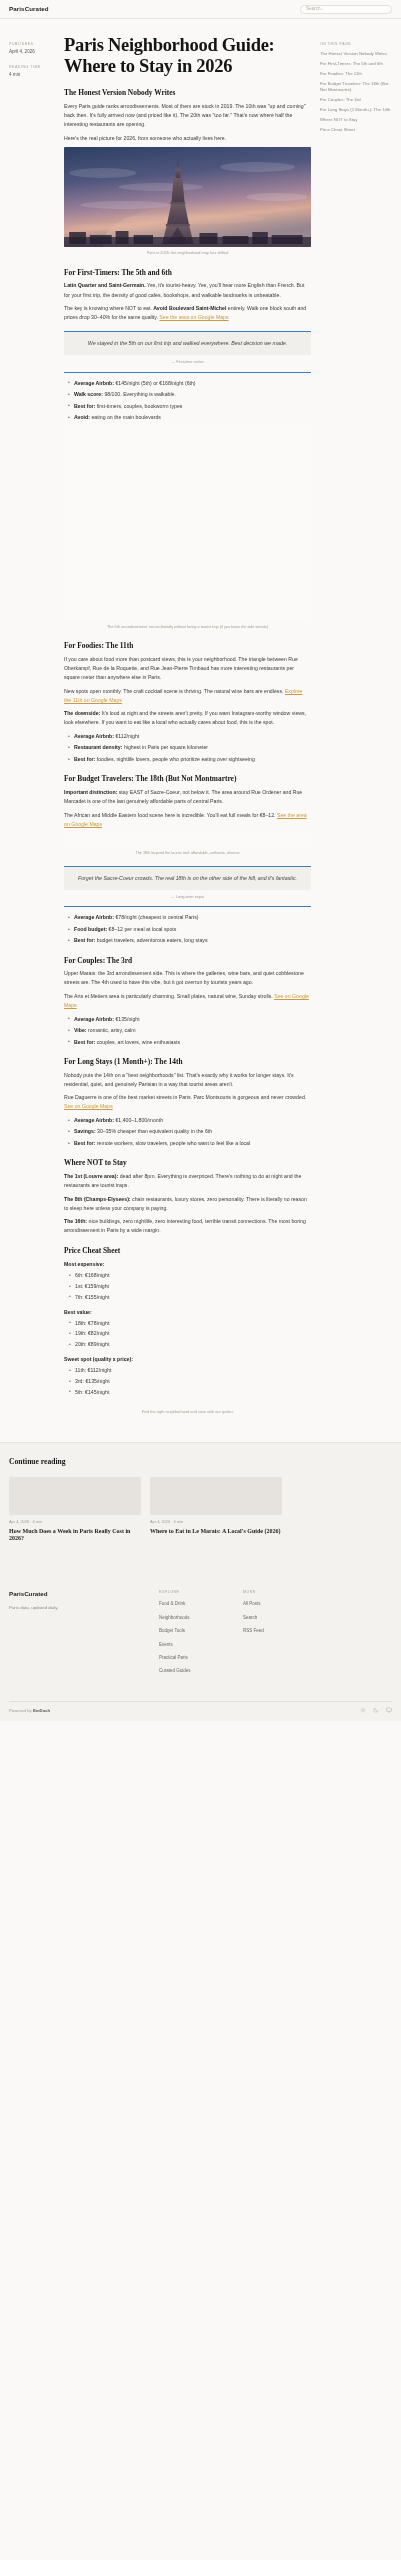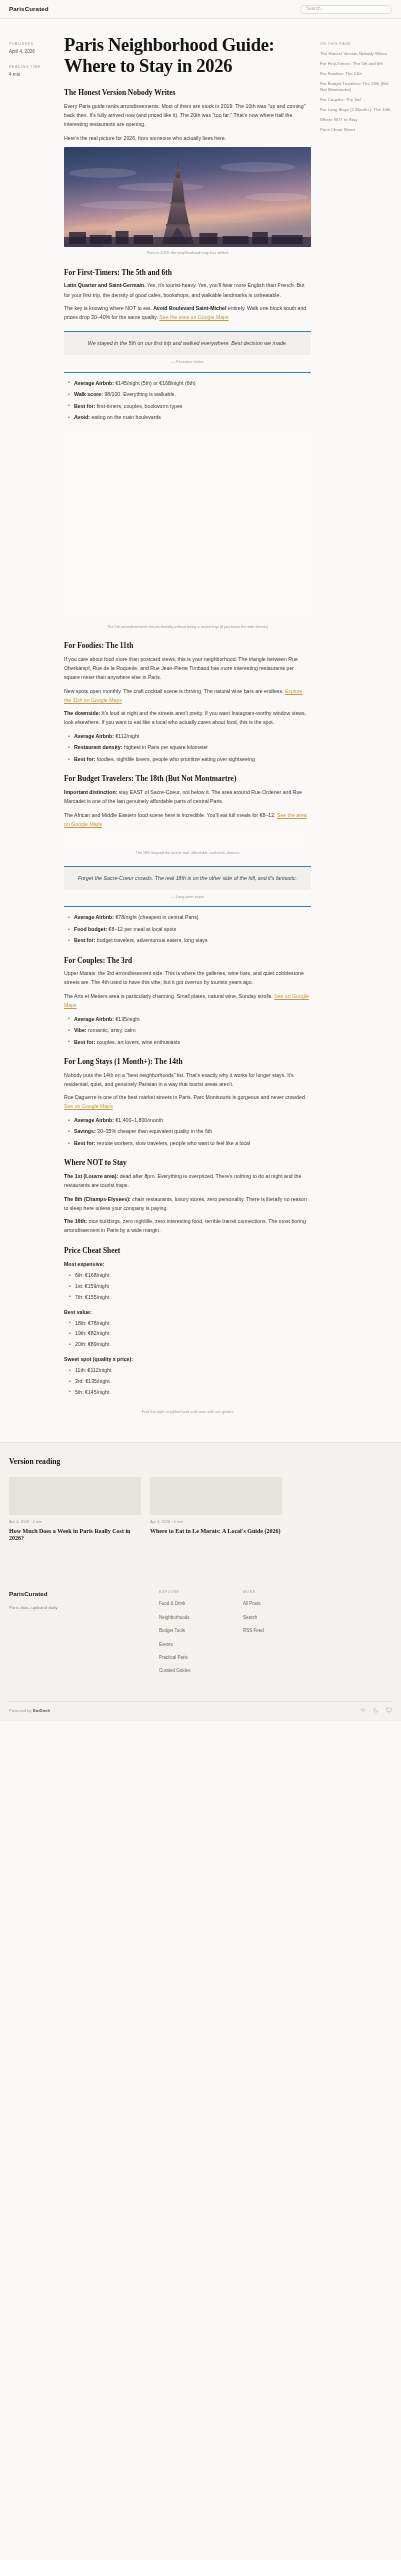--- a/index.html
+++ b/index.html
@@ -308,21 +308,21 @@
     <a href="#" class="toc-item">For Foodies: The 11th</a>
     <a href="#" class="toc-item">For Budget Travelers: The 18th (But Not Montmartre)</a>
     <a href="#" class="toc-item">For Couples: The 3rd</a>
     <a href="#" class="toc-item">For Long Stays (1 Month+): The 14th</a>
     <a href="#" class="toc-item">Where NOT to Stay</a>
     <a href="#" class="toc-item">Price Cheat Sheet</a>
   </aside>
 </div>
 
 <section class="continue">
-  <h3>Version reading</h3>
+  <h3>Continue reading</h3>
   <div class="cards">
     <a href="#" class="card" style="text-decoration:none;">
       <div class="thumb"></div>
       <div class="cmeta">Apr 4, 2026  ·  4 min</div>
       <div class="ctitle">How Much Does a Week in Paris Really Cost in 2026?</div>
     </a>
     <a href="#" class="card" style="text-decoration:none;">
       <div class="thumb"></div>
       <div class="cmeta">Apr 4, 2026  ·  4 min</div>
       <div class="ctitle">Where to Eat in Le Marais: A Local's Guide (2026)</div>

